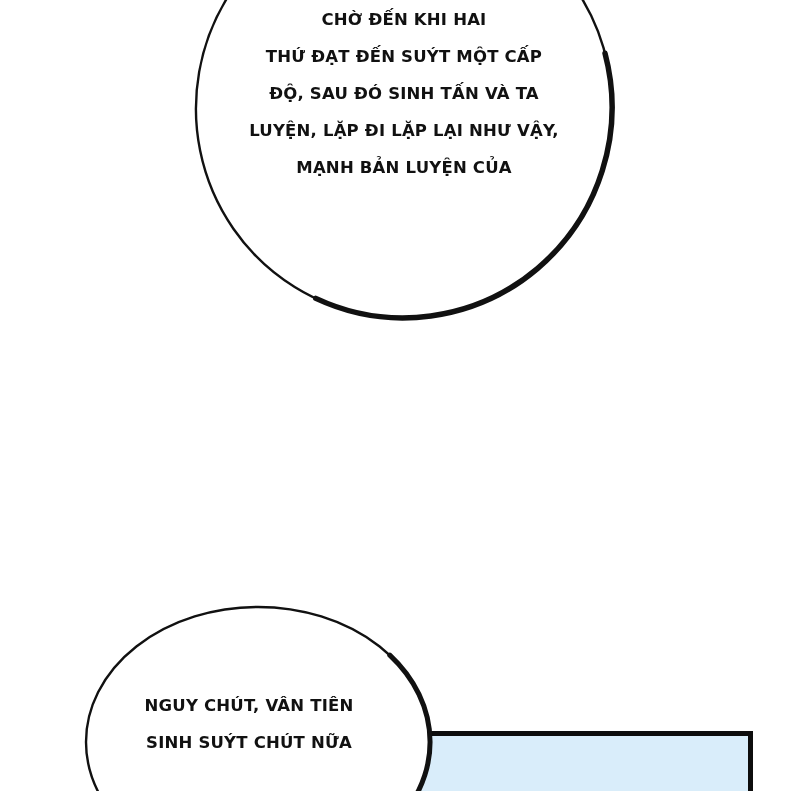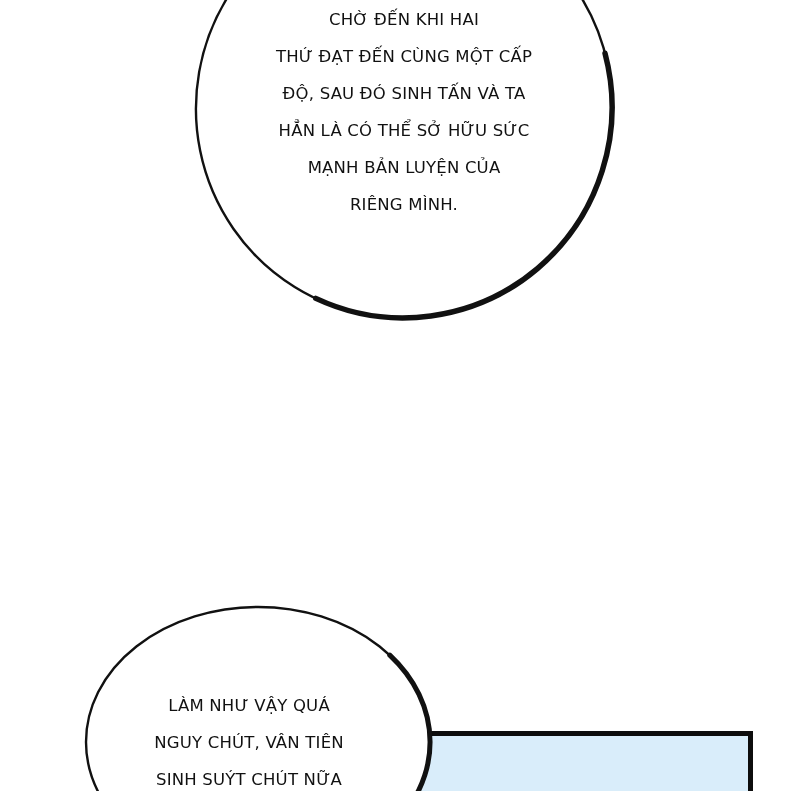--- a/index.html
+++ b/index.html
@@ -17,21 +17,21 @@
   }
   .art {
     position: absolute;
     top: 0;
     left: 0;
     display: block;
   }
   .bubble-text {
     position: absolute;
     text-align: center;
-    font-weight: 400;
+    font-weight: 700;
     color: #111111;
     font-size: 16.5px;
     line-height: 37px;
     letter-spacing: 0.2px;
     white-space: nowrap;
   }
   .bubble-text .line { width: 100%; }
   .bubble-text.top {
     left: 204px;
     top: 1px;
@@ -58,26 +58,24 @@
     </g>
 
     <g transform="rotate(10 404 108)">
       <ellipse cx="404" cy="108" rx="208" ry="210" fill="#ffffff" stroke-width="2.4" stroke="#111111"></ellipse>
       <path d="M 592.5 19.3 A 208 210 0 0 1 350.2 310.8" fill="none" stroke-width="5.5" stroke-linecap="round" stroke="#111111"></path>
     </g>
   </svg>
 
   <div class="bubble-text top">
     <div class="line">CHỜ ĐẾN KHI HAI</div>
-    <div class="line">THỨ ĐẠT ĐẾN CÙNG MỘT CẤP</div>
+    <div class="line">THỨ ĐẠT ĐẾN SUÝT MỘT CẤP</div>
     <div class="line">ĐỘ, SAU ĐÓ SINH TẤN VÀ TA</div>
-    <div class="line">HẲN LÀ CÓ THỂ SỞ HỮU SỨC</div>
+    <div class="line">LUYỆN, LẶP ĐI LẶP LẠI NHƯ VẬY,</div>
     <div class="line">MẠNH BẢN LUYỆN CỦA</div>
-    <div class="line">RIÊNG MÌNH.</div>
   </div>
 
   <div class="bubble-text bottom">
-    <div class="line">LÀM NHƯ VẬY QUÁ</div>
     <div class="line">NGUY CHÚT, VÂN TIÊN</div>
     <div class="line">SINH SUÝT CHÚT NỮA</div>
   </div>
 
 </div>
 
 </body></html>

